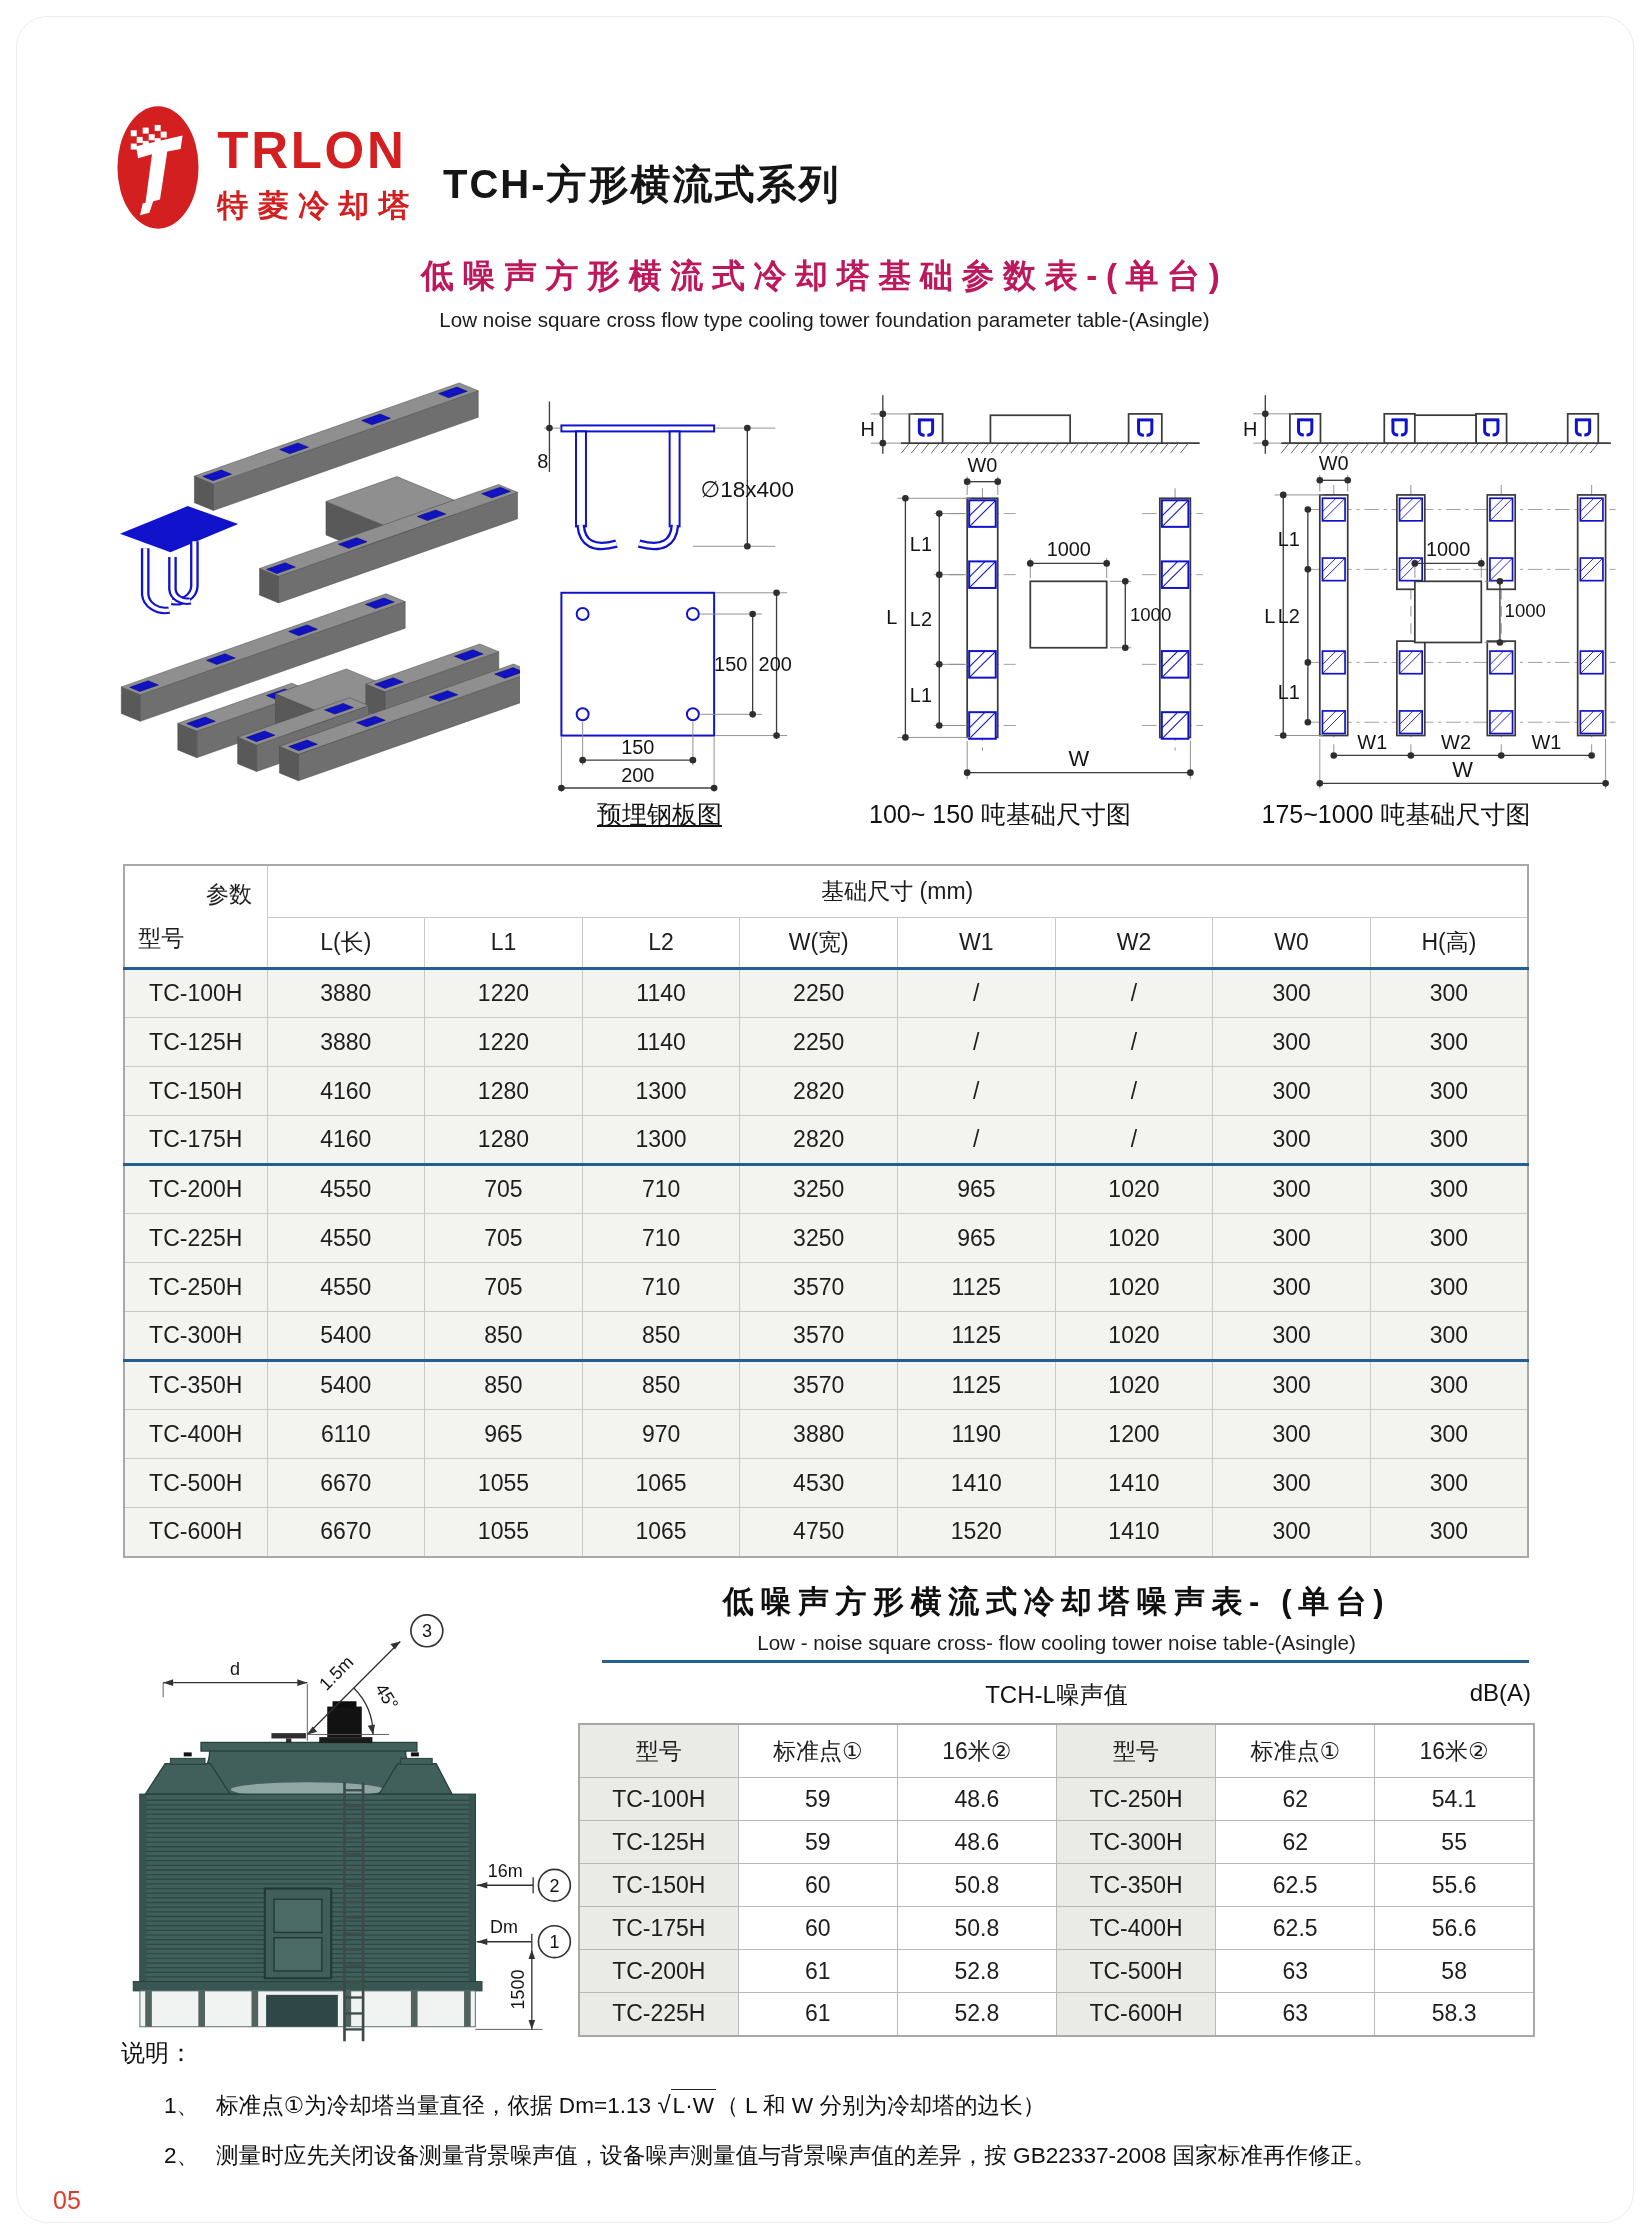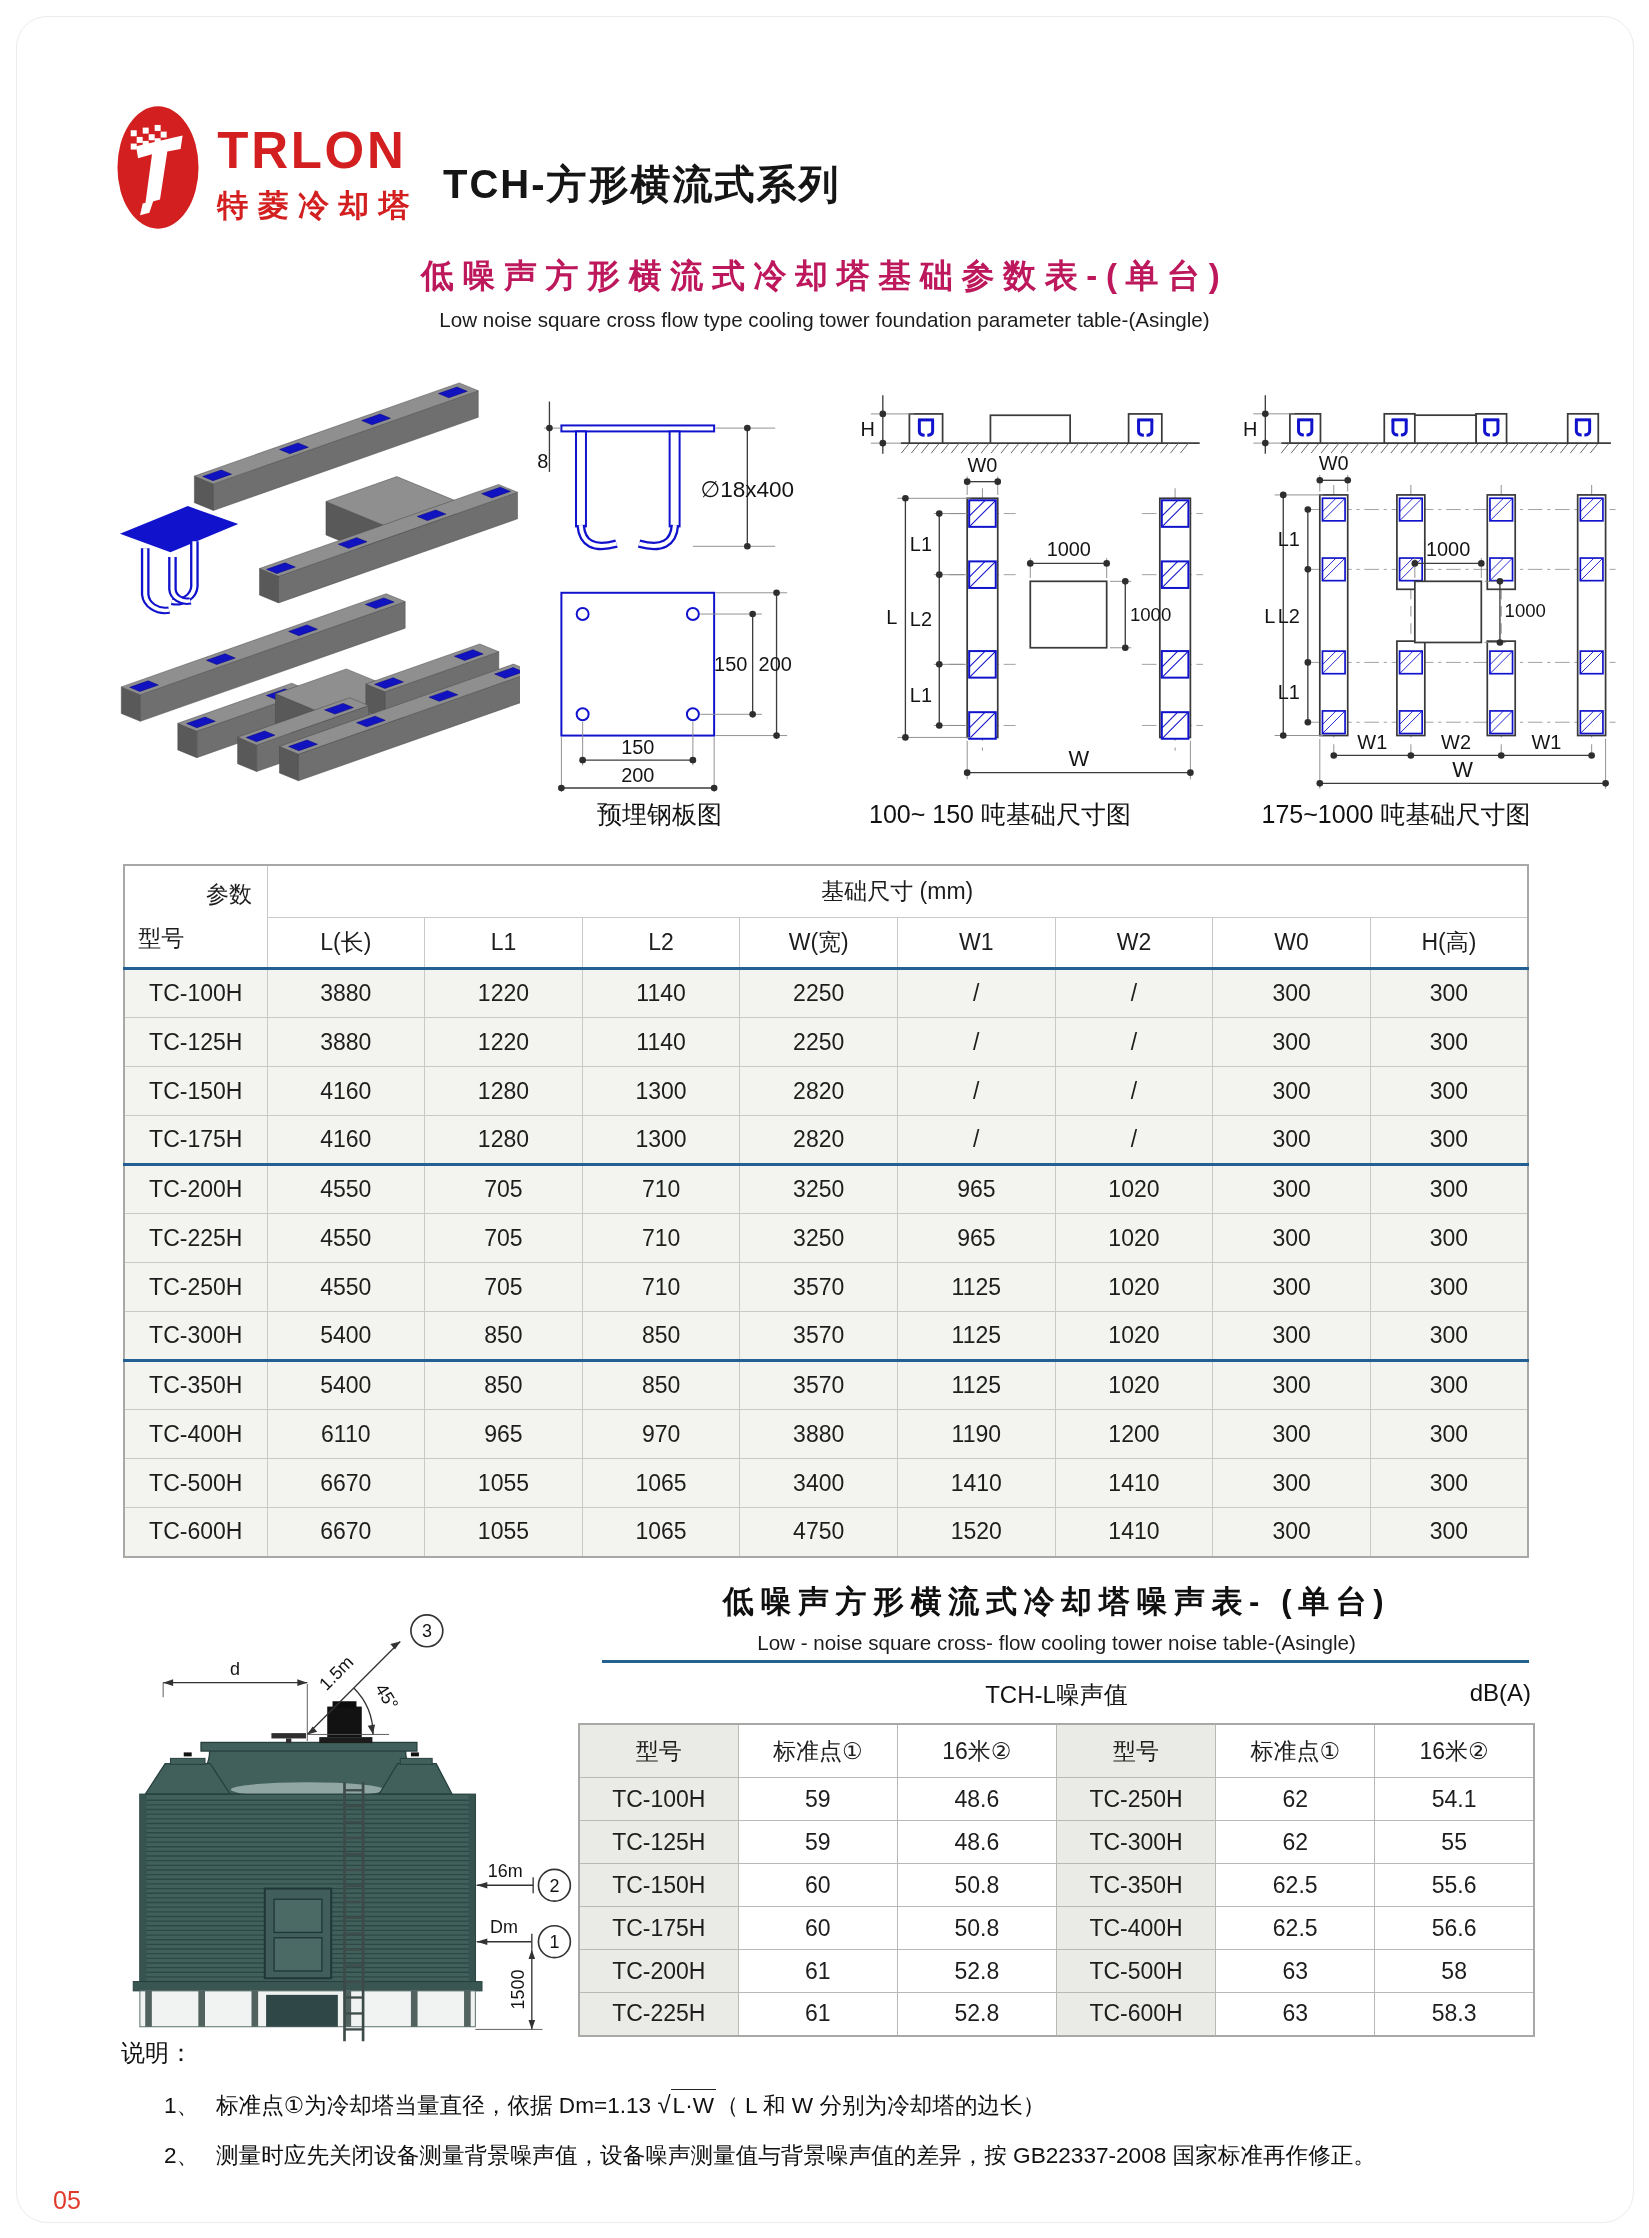--- a/index.html
+++ b/index.html
@@ -25,21 +25,21 @@
   .sec2-line{position:absolute;left:602px;top:1660px;width:927px;height:3.3px;background:#24618e;}
 
   
   .fig{position:absolute;}
   .fig-iso{left:108px;top:349px;width:412px;height:445px;}
   .fig-plate{left:528px;top:367px;width:266px;height:425px;}
   .fig-mid{left:831px;top:362px;width:372px;height:432px;}
   .fig-right{left:1220px;top:362px;width:399px;height:432px;}
   .fig-tower{left:100px;top:1583px;width:485px;height:465px;}
   .cap{position:absolute;top:798px;font-size:25px;color:#111;text-align:center;}
-  .cap1{left:560px;width:199px;}
+  .cap1{left:560px;width:199px;text-decoration:underline;}
   .cap2{left:834px;width:332px;}
   .cap3{left:1230px;width:332px;}
 
   
   .dln{stroke:#3c3c3c;stroke-width:2;fill:none}
   .ext{stroke:#8a8a8a;stroke-width:1.4;fill:none}
   .cl{stroke:#9a9a9a;stroke-width:1.4;fill:none;stroke-dasharray:22 7 5 7}
   .cld{stroke:#9a9a9a;stroke-width:1.6;fill:none;stroke-dasharray:16 10}
   .dot{fill:#2e2e2e}
   .blu{stroke:#1113cc;stroke-width:3;fill:#fff}
@@ -757,21 +757,21 @@
           <td>1190</td>
           <td>1200</td>
           <td>300</td>
           <td>300</td>
         </tr>
         <tr>
           <th>TC-500H</th>
           <td>6670</td>
           <td>1055</td>
           <td>1065</td>
-          <td>3400</td>
+          <td>4530</td>
           <td>1410</td>
           <td>1410</td>
           <td>300</td>
           <td>300</td>
         </tr>
         <tr>
           <th>TC-600H</th>
           <td>6670</td>
           <td>1055</td>
           <td>1065</td>

